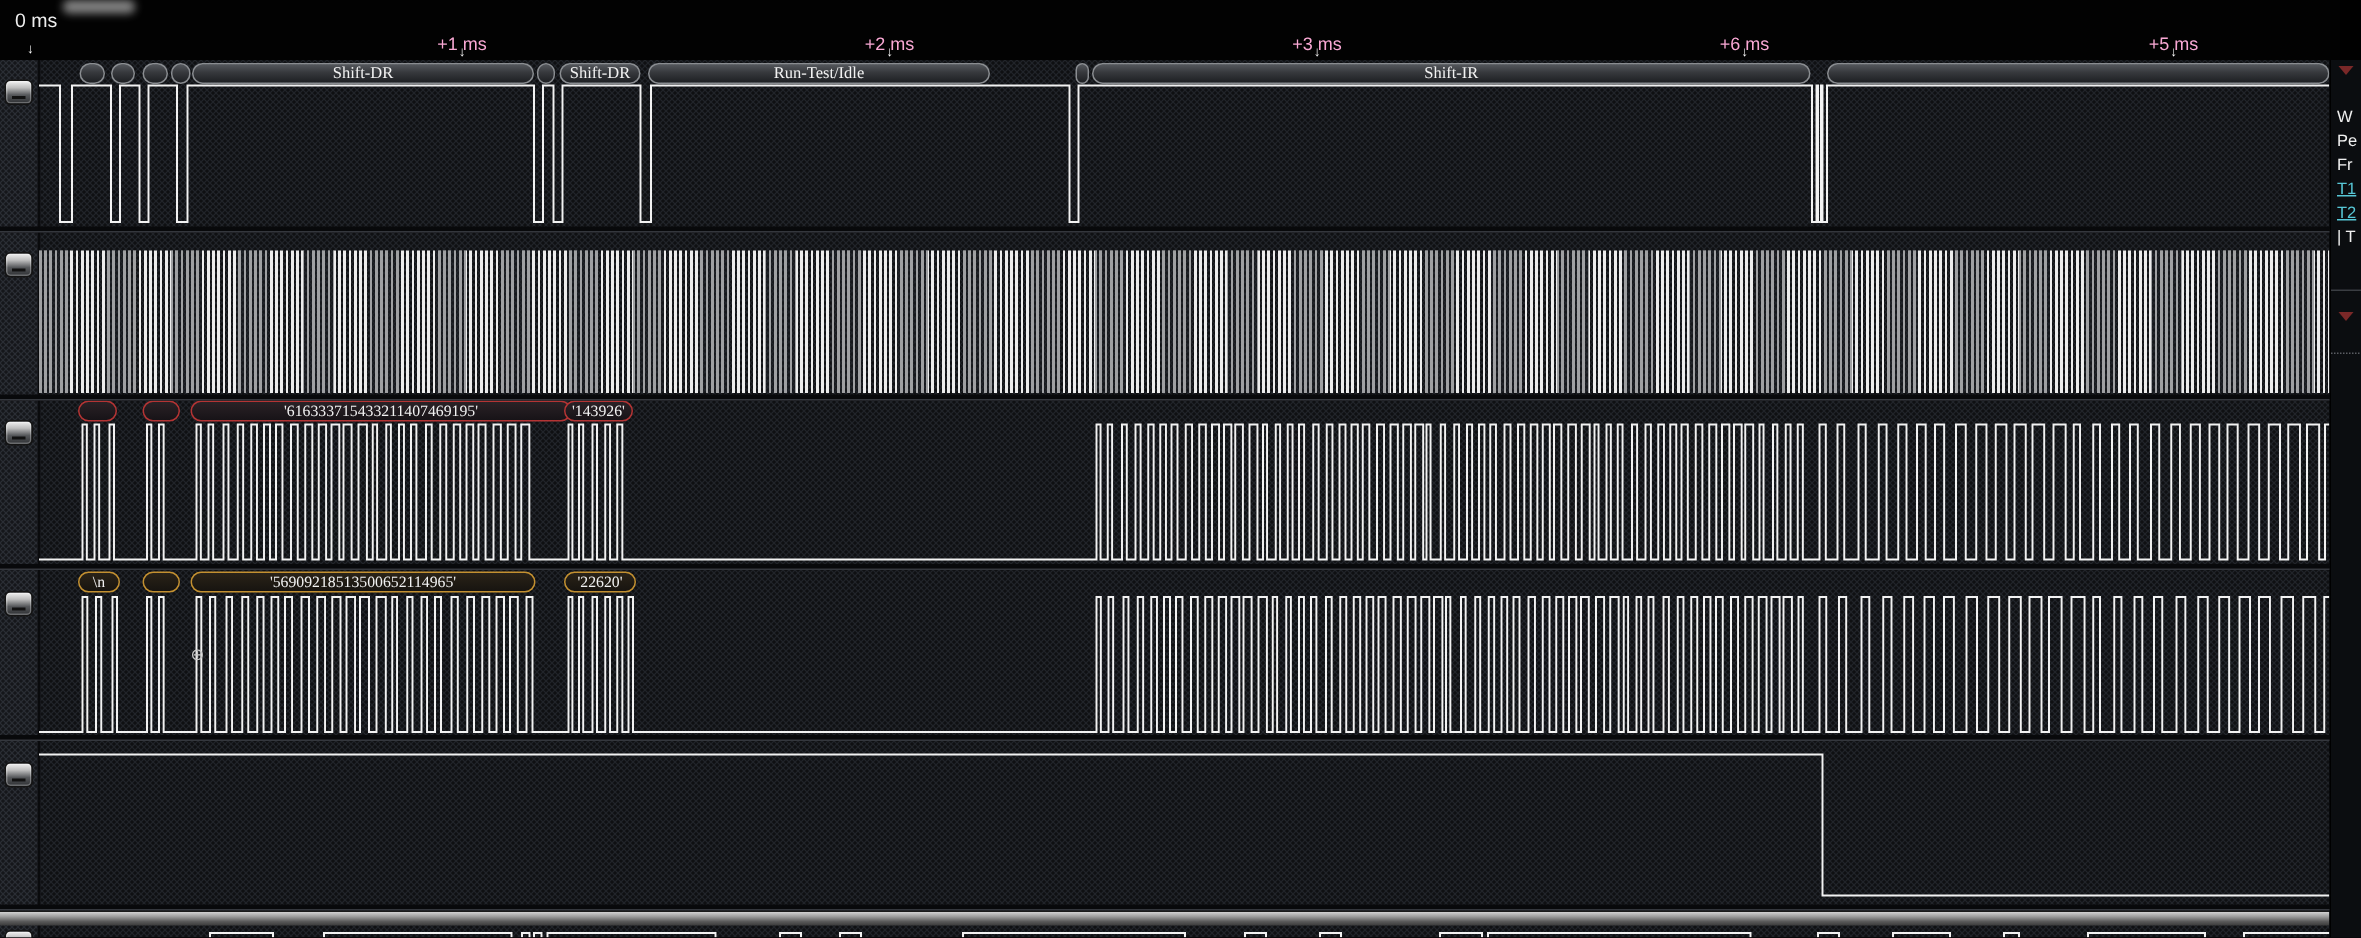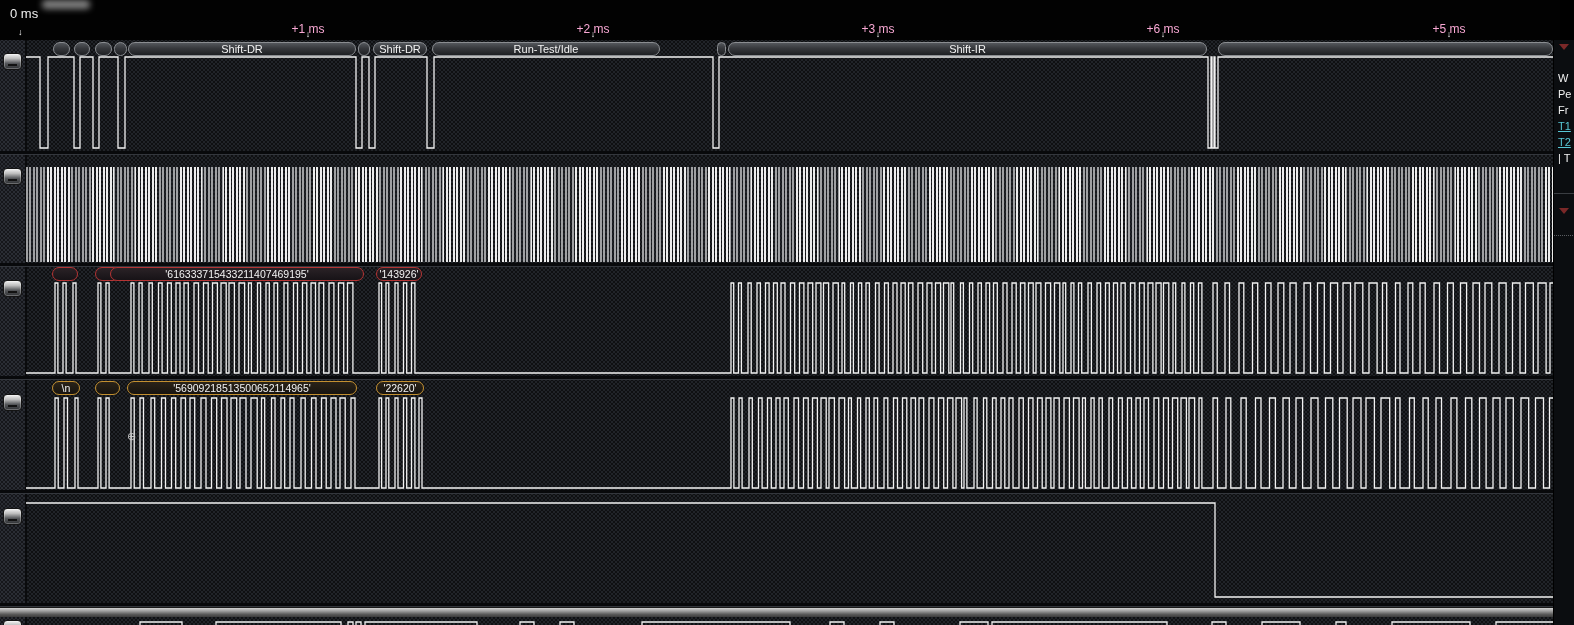--- a/index.html
+++ b/index.html
@@ -29,21 +29,21 @@
   .divider-bar{position:absolute;left:0;top:607px;width:1553px;height:9px;
     background:linear-gradient(180deg,#d2d2d2 0%,#9b9b9b 35%,#5a5a5a 70%,#3b3b3b 100%);
     border-top:1px solid #1a1a1a;}
   .collapse-btn{position:absolute;left:3px;width:19px;height:17px;border-radius:4px;
     border:1px solid #141414;box-sizing:border-box;
     background:linear-gradient(180deg,#f2f2f2 0%,#bdbdbd 30%,#56585b 62%,#2e3033 100%);
     box-shadow:inset 0 0 0 1px rgba(255,255,255,.28);}
   .collapse-btn .minus{position:absolute;left:4px;top:10px;width:9px;height:2px;background:#121212;}
   .pill{position:absolute;height:14px;border-radius:8px;box-sizing:border-box;
     font-size:10.5px;line-height:13px;text-align:center;color:#f2f2f2;
-    overflow:hidden;white-space:nowrap;}
+    overflow:hidden;white-space:nowrap;font-family:Liberation Serif, serif;}
   .pill-state{background:linear-gradient(180deg,#54575c 0%,#36383c 45%,#1e2023 100%);
     border:1px solid #8a8d91;font-size:11px;}
   .pill-red{background:linear-gradient(180deg,#2a2226 0%,#171317 100%);border:1.5px solid #b43434;}
   .pill-orange{background:linear-gradient(180deg,#2a2318 0%,#171410 100%);border:1.5px solid #c39030;}
   .wave-svg{position:absolute;left:26px;overflow:hidden;}
   .clock-block{position:absolute;left:26px;width:1527px;
     background-image:
       repeating-linear-gradient(90deg, rgba(33,36,42,.38) 0px, rgba(33,36,42,.38) 21px, rgba(33,36,42,0) 21px, rgba(33,36,42,0) 44px),
       repeating-linear-gradient(90deg,#ececec 0px,#ececec 1.7px, rgba(0,0,0,0) 1.7px, rgba(0,0,0,0) 3.5px);}
   .marker{position:absolute;font-size:11px;color:#c8c8c8;}
@@ -99,21 +99,21 @@
         <svg class="wave-svg" width="1527" height="111" viewBox="0 0 1527 111" style="top: 0px;">
           <path d="M0 17L14.0 17L14.0 108L22.0 108L22.0 17L48.0 17L48.0 108L54.0 108L54.0 17L67.0 17L67.0 108L73.0 108L73.0 17L92.0 17L92.0 108L99.0 108L99.0 17L330.0 17L330.0 108L336.0 108L336.0 17L343.0 17L343.0 108L349.0 108L349.0 17L401.0 17L401.0 108L408.0 108L408.0 17L687.0 17L687.0 108L693.0 108L693.0 17L1182.0 17L1182.0 108L1185.0 108L1185.0 17L1186.0 17L1186.0 108L1188.0 108L1188.0 17L1189.0 17L1189.0 108L1192.0 108L1192.0 17L1527 17" fill="none" stroke="#f2f2f2" stroke-width="1.3"></path>
         </svg>
       </div>
       <div class="row" style="top: 155px; height: 108px;">
         <div class="clock-block" style="top: 12px; height: 95px;"></div>
       </div>
       <div class="row" style="top: 267px; height: 109px;">
         <div class="pill pill-red" style="left: 52px; width: 26px; top: 0px;"></div>
         <div class="pill pill-red" style="left: 95px; width: 25px; top: 0px;"></div>
-        <div class="pill pill-red" style="left: 110px; width: 254px; top: 0px;">'616333715433211407469195'</div>
+        <div class="pill pill-red" style="left: 127px; width: 254px; top: 0px;">'616333715433211407469195'</div>
         <div class="pill pill-red" style="left: 376px; width: 46px; top: 0px;">'143926'</div>
         <svg class="wave-svg" width="1527" height="109" viewBox="0 0 1527 109" style="top: 0px;">
           <path d="M0 106L29.0 106L29.0 16L31.9 16L31.9 106L37.0 106L37.0 16L40.1 16L40.1 106L47.0 106L47.0 16L50.0 16L50.0 106L72.0 106L72.0 16L74.9 16L74.9 106L80.0 106L80.0 16L83.1 16L83.1 106L105.0 106L105.0 16L107.9 16L107.9 106L113.0 106L113.0 16L116.1 16L116.1 106L123.0 106L123.0 16L126.3 16L126.3 106L132.5 106L132.5 16L136.1 16L136.1 106L141.5 106L141.5 16L145.3 16L145.3 106L150.0 106L150.0 16L154.0 16L154.0 106L158.0 106L158.0 16L162.3 16L162.3 106L168.0 106L168.0 16L172.5 16L172.5 106L177.5 106L177.5 16L182.2 16L182.2 106L186.5 106L186.5 16L191.4 16L191.4 106L195.0 106L195.0 16L200.2 16L200.2 106L203.0 106L203.0 16L208.4 16L208.4 106L213.0 106L213.0 16L218.6 16L218.6 106L222.5 106L222.5 16L225.4 16L225.4 106L231.5 106L231.5 16L234.6 16L234.6 106L240.0 106L240.0 16L243.3 16L243.3 106L248.0 106L248.0 16L251.6 16L251.6 106L258.0 106L258.0 16L261.8 16L261.8 106L267.5 106L267.5 16L271.5 16L271.5 106L276.5 106L276.5 16L280.8 16L280.8 106L285.0 106L285.0 16L289.5 16L289.5 106L293.0 106L293.0 16L297.7 16L297.7 106L303.0 106L303.0 16L307.9 16L307.9 106L312.5 106L312.5 16L317.7 16L317.7 106L321.5 106L321.5 16L326.9 16L326.9 106L353.0 106L353.0 16L355.6 16L355.6 106L360.0 106L360.0 16L362.8 16L362.8 106L369.0 106L369.0 16L372.0 16L372.0 106L377.5 106L377.5 16L380.7 16L380.7 106L385.5 106L385.5 16L388.9 16L388.9 106L705.0 106L705.0 16L707.7 16L707.7 106L712.5 106L712.5 16L715.4 16L715.4 106L722.0 106L722.0 16L725.2 16L725.2 106L731.0 106L731.0 16L734.4 16L734.4 106L739.5 106L739.5 16L743.1 16L743.1 106L747.5 106L747.5 16L751.3 16L751.3 106L755.0 106L755.0 16L759.0 16L759.0 106L764.5 106L764.5 16L768.7 16L768.7 106L773.5 106L773.5 16L777.9 16L777.9 106L782.0 106L782.0 16L786.7 16L786.7 106L790.0 106L790.0 16L794.9 16L794.9 106L797.5 106L797.5 16L802.6 16L802.6 106L807.0 106L807.0 16L812.3 16L812.3 106L816.0 106L816.0 16L818.7 16L818.7 106L824.5 106L824.5 16L827.4 16L827.4 106L832.5 106L832.5 16L835.7 16L835.7 106L840.0 106L840.0 16L843.4 16L843.4 106L849.5 106L849.5 16L853.1 16L853.1 106L858.5 106L858.5 16L862.3 16L862.3 106L867.0 106L867.0 16L871.0 16L871.0 106L875.0 106L875.0 16L879.2 16L879.2 106L882.5 106L882.5 16L886.9 16L886.9 106L892.0 106L892.0 16L896.7 16L896.7 106L901.0 106L901.0 16L905.9 16L905.9 106L909.5 106L909.5 16L914.6 16L914.6 106L917.5 106L917.5 16L922.8 16L922.8 106L925.0 106L925.0 16L927.7 16L927.7 106L934.5 106L934.5 16L937.4 16L937.4 106L943.5 106L943.5 16L946.7 16L946.7 106L952.0 106L952.0 16L955.4 16L955.4 106L960.0 106L960.0 16L963.6 16L963.6 106L967.5 106L967.5 16L971.3 16L971.3 106L977.0 106L977.0 16L981.0 16L981.0 106L986.0 106L986.0 16L990.2 16L990.2 106L994.5 106L994.5 16L998.9 16L998.9 106L1002.5 106L1002.5 16L1007.2 16L1007.2 106L1010.0 106L1010.0 16L1014.9 16L1014.9 106L1019.5 106L1019.5 16L1024.6 16L1024.6 106L1028.5 106L1028.5 16L1033.8 16L1033.8 106L1037.0 106L1037.0 16L1039.7 16L1039.7 106L1045.0 106L1045.0 16L1047.9 16L1047.9 106L1052.5 106L1052.5 16L1055.7 16L1055.7 106L1062.0 106L1062.0 16L1065.4 16L1065.4 106L1071.0 106L1071.0 16L1074.6 16L1074.6 106L1079.5 106L1079.5 16L1083.3 16L1083.3 106L1087.5 106L1087.5 16L1091.5 16L1091.5 106L1095.0 106L1095.0 16L1099.2 16L1099.2 106L1104.5 106L1104.5 16L1108.9 16L1108.9 106L1113.5 106L1113.5 16L1118.2 16L1118.2 106L1122.0 106L1122.0 16L1126.9 16L1126.9 106L1130.0 106L1130.0 16L1135.1 16L1135.1 106L1137.5 106L1137.5 16L1142.8 16L1142.8 106L1147.0 106L1147.0 16L1149.7 16L1149.7 106L1156.0 106L1156.0 16L1158.9 16L1158.9 106L1164.5 106L1164.5 16L1167.7 16L1167.7 106L1172.5 106L1172.5 16L1175.9 16L1175.9 106L1187.0 106L1187.0 16L1191.2 16L1191.2 106L1199.0 106L1199.0 16L1203.5 16L1203.5 106L1213.0 106L1213.0 16L1217.8 16L1217.8 106L1226.5 106L1226.5 16L1231.7 16L1231.7 106L1239.5 106L1239.5 16L1245.0 16L1245.0 106L1252.0 106L1252.0 16L1257.8 16L1257.8 106L1264.0 106L1264.0 16L1270.1 16L1270.1 106L1278.0 106L1278.0 16L1284.5 16L1284.5 106L1291.5 106L1291.5 16L1298.3 16L1298.3 106L1304.5 106L1304.5 16L1311.6 16L1311.6 106L1317.0 106L1317.0 16L1324.5 16L1324.5 106L1329.0 106L1329.0 16L1336.8 16L1336.8 106L1343.0 106L1343.0 16L1351.1 16L1351.1 106L1356.5 106L1356.5 16L1360.7 16L1360.7 106L1369.5 106L1369.5 16L1374.0 16L1374.0 106L1382.0 106L1382.0 16L1386.8 16L1386.8 106L1394.0 106L1394.0 16L1399.2 16L1399.2 106L1408.0 106L1408.0 16L1413.5 16L1413.5 106L1421.5 106L1421.5 16L1427.3 16L1427.3 106L1434.5 106L1434.5 16L1440.6 16L1440.6 106L1447.0 106L1447.0 16L1453.5 16L1453.5 106L1459.0 106L1459.0 16L1465.8 16L1465.8 106L1473.0 106L1473.0 16L1480.1 16L1480.1 106L1486.5 106L1486.5 16L1494.0 16L1494.0 106L1499.5 106L1499.5 16L1507.3 16L1507.3 106L1512.0 106L1512.0 16L1520.1 16L1520.1 106L1524.0 106L1524.0 16L1528.0 16L1528.0 106L1527 106" fill="none" stroke="#f2f2f2" stroke-width="1.3"></path>
         </svg>
       </div>
       <div class="row" style="top: 380px; height: 110px;">
         <div class="pill pill-orange" style="left: 52px; width: 28px; top: 1px;">\n</div>
         <div class="pill pill-orange" style="left: 95px; width: 25px; top: 1px;"></div>
         <div class="pill pill-orange" style="left: 127px; width: 230px; top: 1px;">'56909218513500652114965'</div>
         <div class="pill pill-orange" style="left: 376px; width: 48px; top: 1px;">'22620'</div>

